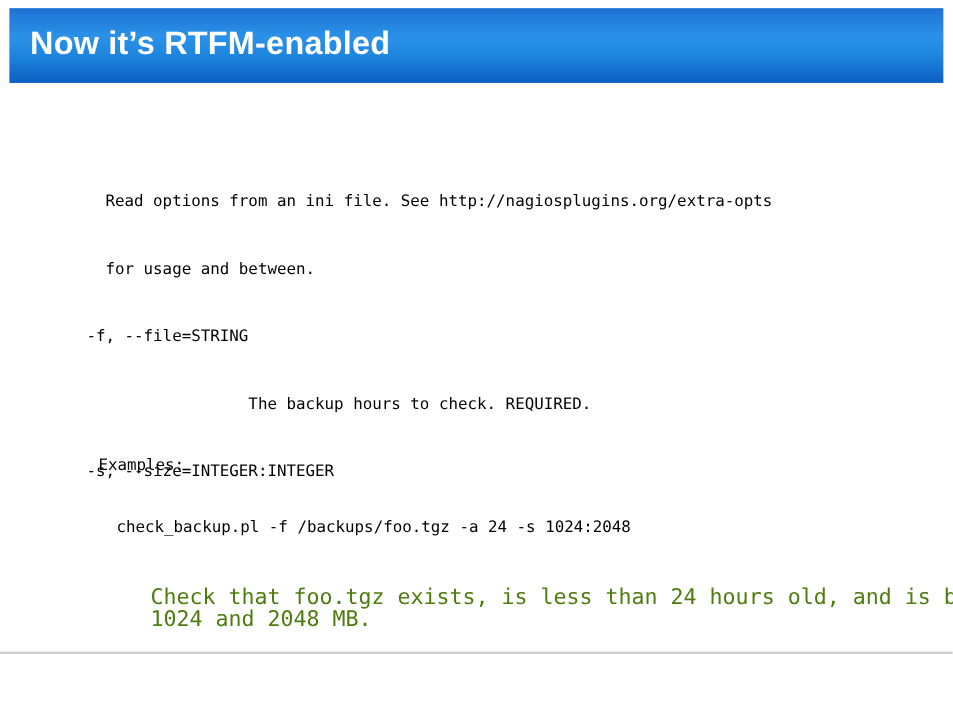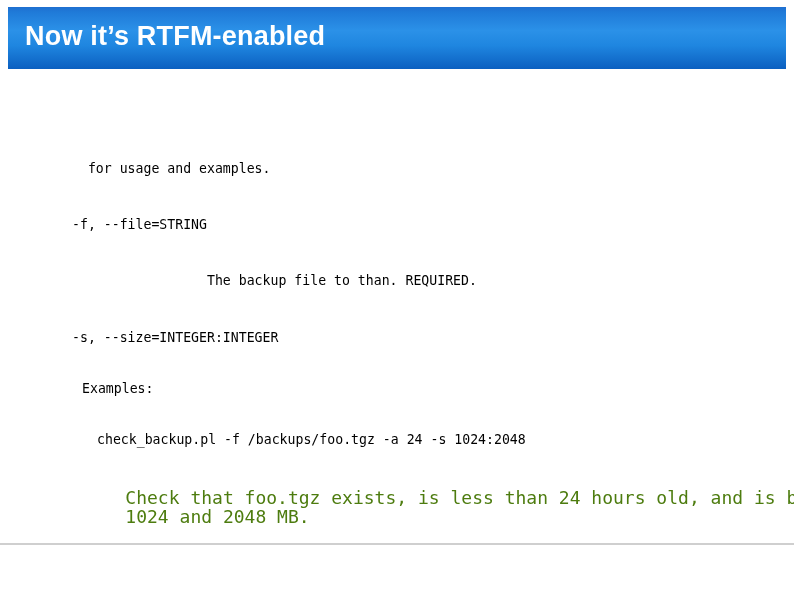--- a/index.html
+++ b/index.html
@@ -108,23 +108,24 @@
 </head>
 <body>
 
 <div class="slide">
 
   <div class="title-bar">
     <div class="title-text">Now it’s RTFM-enabled</div>
   </div>
 
   <div class="code-block">
-    <span class="ln">  for usage and examples.</span>
+    <span class="ln">  Read options from an ini file. See http://nagiosplugins.org/extra-opts</span>
+    <span class="ln">  for usage and between.</span>
     <span class="ln">-f, --file=STRING</span>
-    <span class="ln">                 The backup file to than. REQUIRED.</span>
+    <span class="ln">                 The backup hours to check. REQUIRED.</span>
     <span class="ln">-s, --size=INTEGER:INTEGER</span>
     
     
     
     
     
   </div>
 
   <div class="examples-block">Examples:</div>
 

